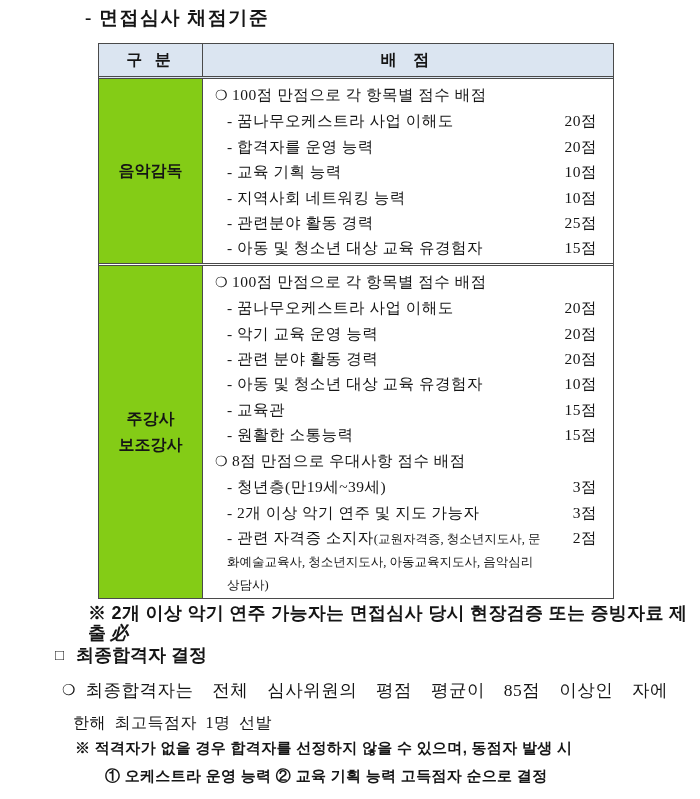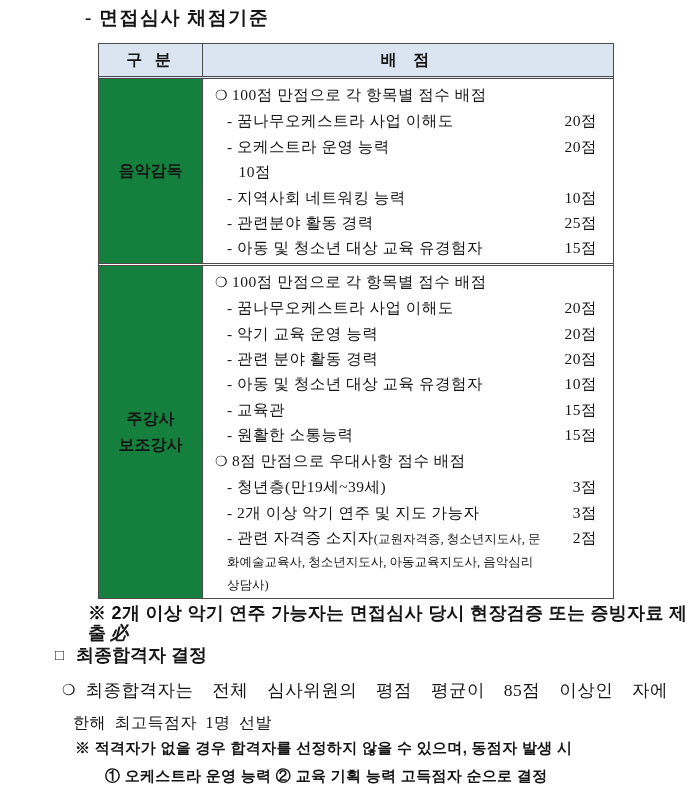--- a/index.html
+++ b/index.html
@@ -48,21 +48,21 @@
   .t-h-col2{
     flex:1;
     display:flex;align-items:center;justify-content:center;
     letter-spacing:6px;
   }
   .t-section{display:flex;}
   .t-section + .t-section{border-top:3px double #4a4a4a;}
   .t-label{
     width:104px;box-sizing:border-box;
     border-right:1px solid #4a4a4a;
-    background:#15803d;
+    background:#84cc16;
     display:flex;flex-direction:column;align-items:center;justify-content:center;
     font-family:"Liberation Sans", sans-serif;
     font-weight:bold;font-size:16px;line-height:26px;
   }
   .t-content{
     flex:1;
     box-sizing:border-box;
     padding:3px 0 2px 12px;
   }
   .t-section:nth-child(1) .t-content{min-height:172px;}
@@ -145,24 +145,25 @@
           <div class="t-label">
             <div>음악감독</div>
           </div>
           <div class="t-content">
             <div class="t-group-heading"><span class="bullet">❍</span>100점 만점으로 각 항목별 점수 배점</div>
             <div class="t-item">
               <div class="t-item-text">- 꿈나무오케스트라 사업 이해도</div>
               <div class="t-item-score">20점</div>
             </div>
             <div class="t-item">
-              <div class="t-item-text">- 오케스트라 운영 능력</div>
-              <div class="t-item-score">20점</div>
-            </div>
-            <div class="t-item">
+              <div class="t-item-text">- 합격자를 운영 능력</div>
+              <div class="t-item-score">20점</div>
+            </div>
+            <div class="t-item">
+              <div class="t-item-text">- 교육 기획 능력</div>
               <div class="t-item-score">10점</div>
             </div>
             <div class="t-item">
               <div class="t-item-text">- 지역사회 네트워킹 능력</div>
               <div class="t-item-score">10점</div>
             </div>
             <div class="t-item">
               <div class="t-item-text">- 관련분야 활동 경력</div>
               <div class="t-item-score">25점</div>
             </div>

